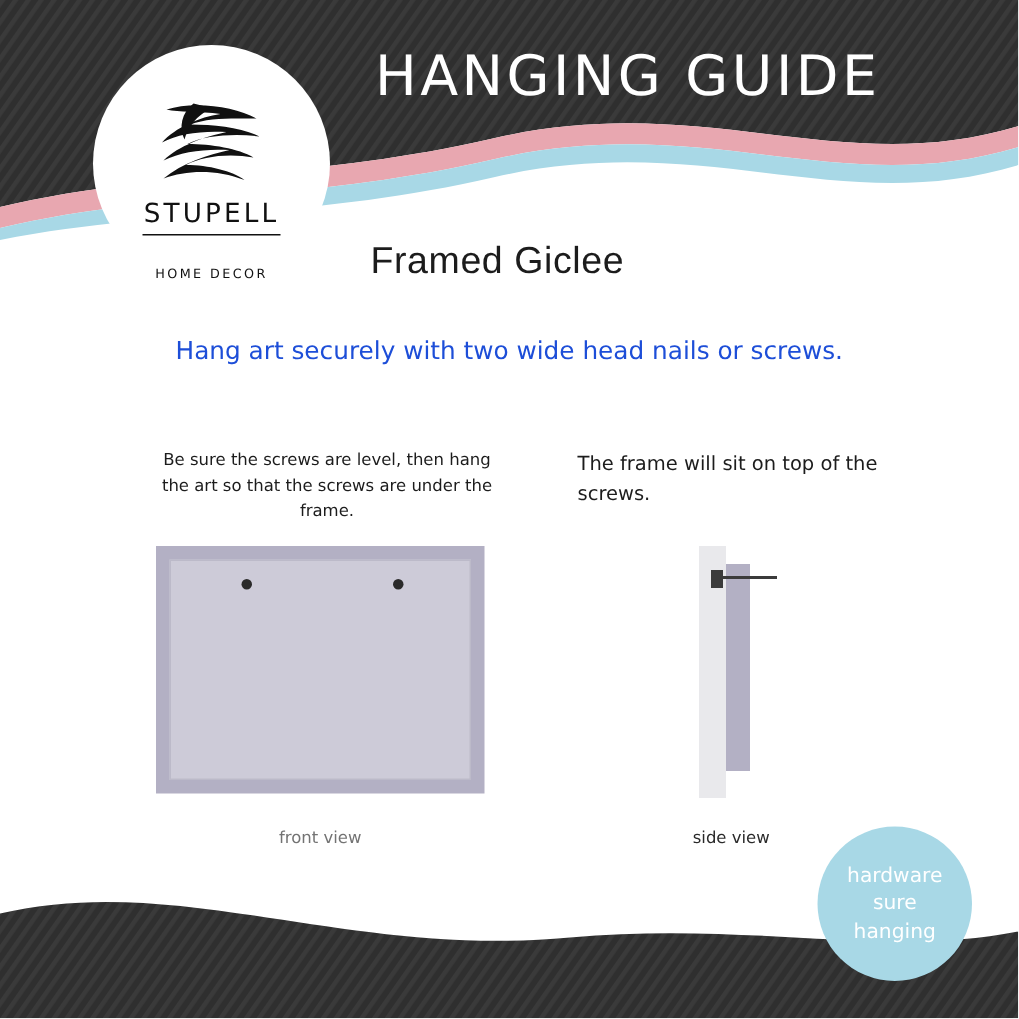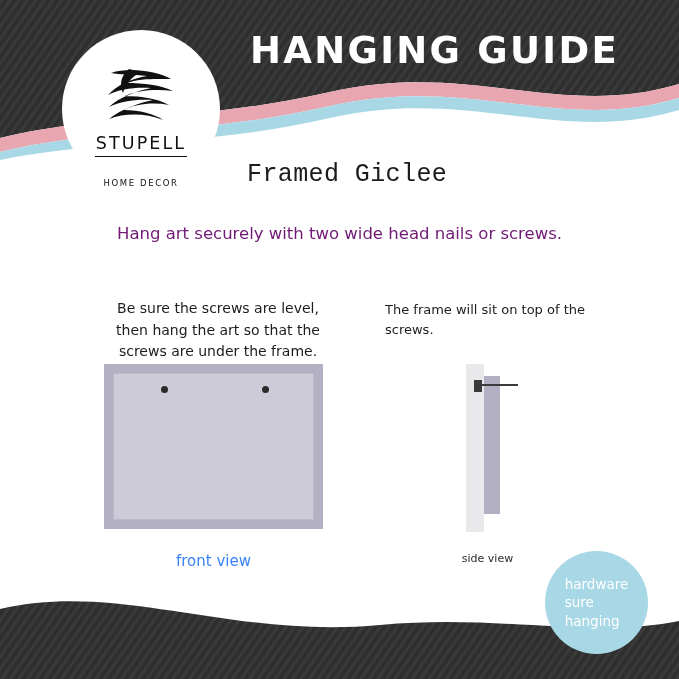--- a/index.html
+++ b/index.html
@@ -83,53 +83,53 @@
   }
 
   
   .title {
     position: absolute;
     left: 250px;
     top: 29px;
     width: 400px;
     color: #ffffff;
     font-family: "DejaVu Sans", sans-serif;
-    font-weight: bold;
+    font-weight: normal;
     font-size: 37px;
     letter-spacing: 2.3px;
     z-index: 6;
   }
   .subtitle {
     position: absolute;
     left: 247px;
     top: 160px;
     font-size: 25px;
     color: #1c1c1c;
-    font-family: Liberation Mono, monospace;
+    font-family: Liberation Sans, sans-serif;
     letter-spacing: 0.4px;
   }
   .lead {
     position: absolute;
     left: 0;
     top: 224px;
     width: 679px;
     text-align: center;
     font-size: 16.5px;
-    color: #701a75;
+    color: #1d4ed8;
     font-family: "DejaVu Sans", sans-serif;
   }
 
   
   .cap-left {
     position: absolute;
     left: 104px;
     top: 298px;
     width: 228px;
     text-align: center;
-    font-size: 14px;
+    font-size: 11px;
     line-height: 1.55;
     color: #1c1c1c;
   }
   .cap-right {
     position: absolute;
     left: 385px;
     top: 300px;
     width: 205px;
     text-align: left;
     font-size: 13px;
@@ -170,22 +170,22 @@
   }
   .screw.s1 { left: 57px; top: 22px; }
   .screw.s2 { left: 158px; top: 22px; }
 
   .label-front {
     position: absolute;
     left: 104px;
     top: 552px;
     width: 219px;
     text-align: center;
-    font-size: 15px;
-    color: #3b82f6;
+    font-size: 11px;
+    color: #737373;
   }
 
   
   .side-wrap {
     position: absolute;
     left: 466px;
     top: 364px;
     width: 60px;
     height: 168px;
   }
@@ -235,21 +235,21 @@
     width: 103px;
     height: 103px;
     border-radius: 50%;
     background: #a8d8e6;
     display: flex;
     align-items: center;
     justify-content: center;
     z-index: 7;
   }
   .badge-text {
-    text-align: left;
+    text-align: center;
     color: #ffffff;
     font-size: 13.5px;
     line-height: 1.35;
     font-family: "DejaVu Sans", sans-serif;
   }
 </style>
 </head>
 <body>
 
 <div id="page">

